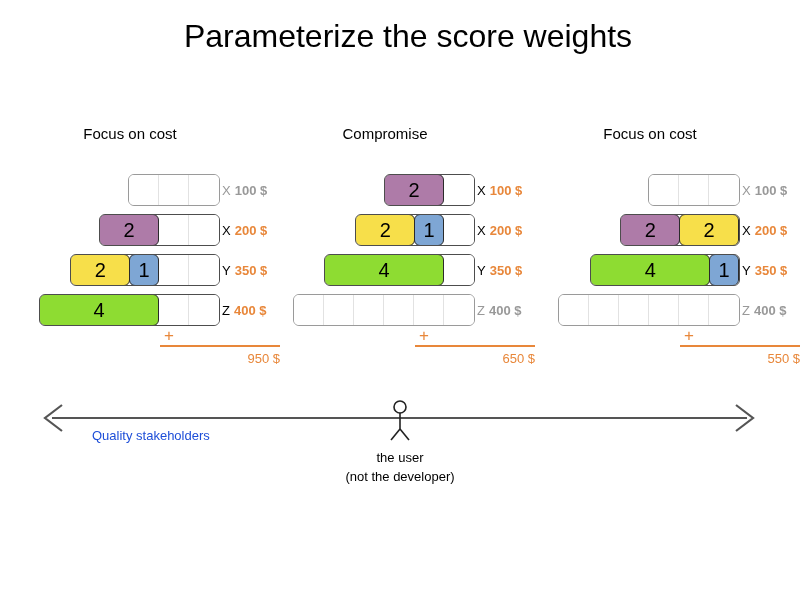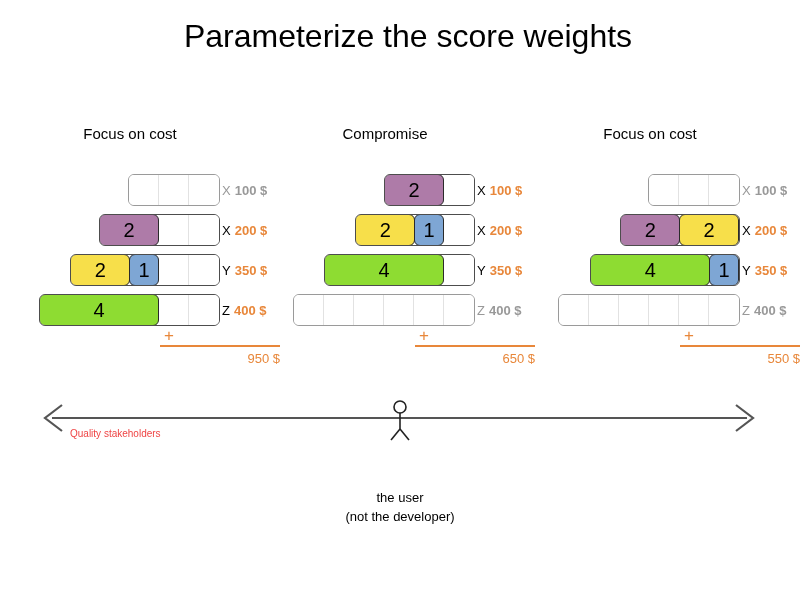--- a/index.html
+++ b/index.html
@@ -92,28 +92,28 @@
   .axis-wrap{position:absolute;left:0;top:398px;width:800px;height:110px;}
   .axis-line{
     position:absolute;left:52px;top:19px;width:695px;height:2.2px;
     background:#555;
   }
   .arrow{position:absolute;top:5px;width:22px;height:30px;}
   .arrow svg{display:block;}
   .arrow.left{left:42px;}
   .arrow.right{left:734px;}
 
-  .axis-label{position:absolute;top:30px;font-size:10px;color:#ef4444;}
+  .axis-label{position:absolute;top:30px;font-size:13px;color:#1d4ed8;margin-left:22px;}
   .axis-label.left{left:70px;}
   .axis-label.right{left:578px;}
 
   .figure{position:absolute;left:382px;top:0px;width:36px;height:48px;}
   .user-caption{
     position:absolute;top:50px;left:300px;width:200px;
-    text-align:center;font-size:13px;color:#000;line-height:19px;margin-top:40px;
+    text-align:center;font-size:13px;color:#000;line-height:19px;
   }
 </style>
 </head>
 <body>
 
 <div class="page">
 
   <div class="title">Parameterize the score weights</div>
 
   <div id="columns-host">

